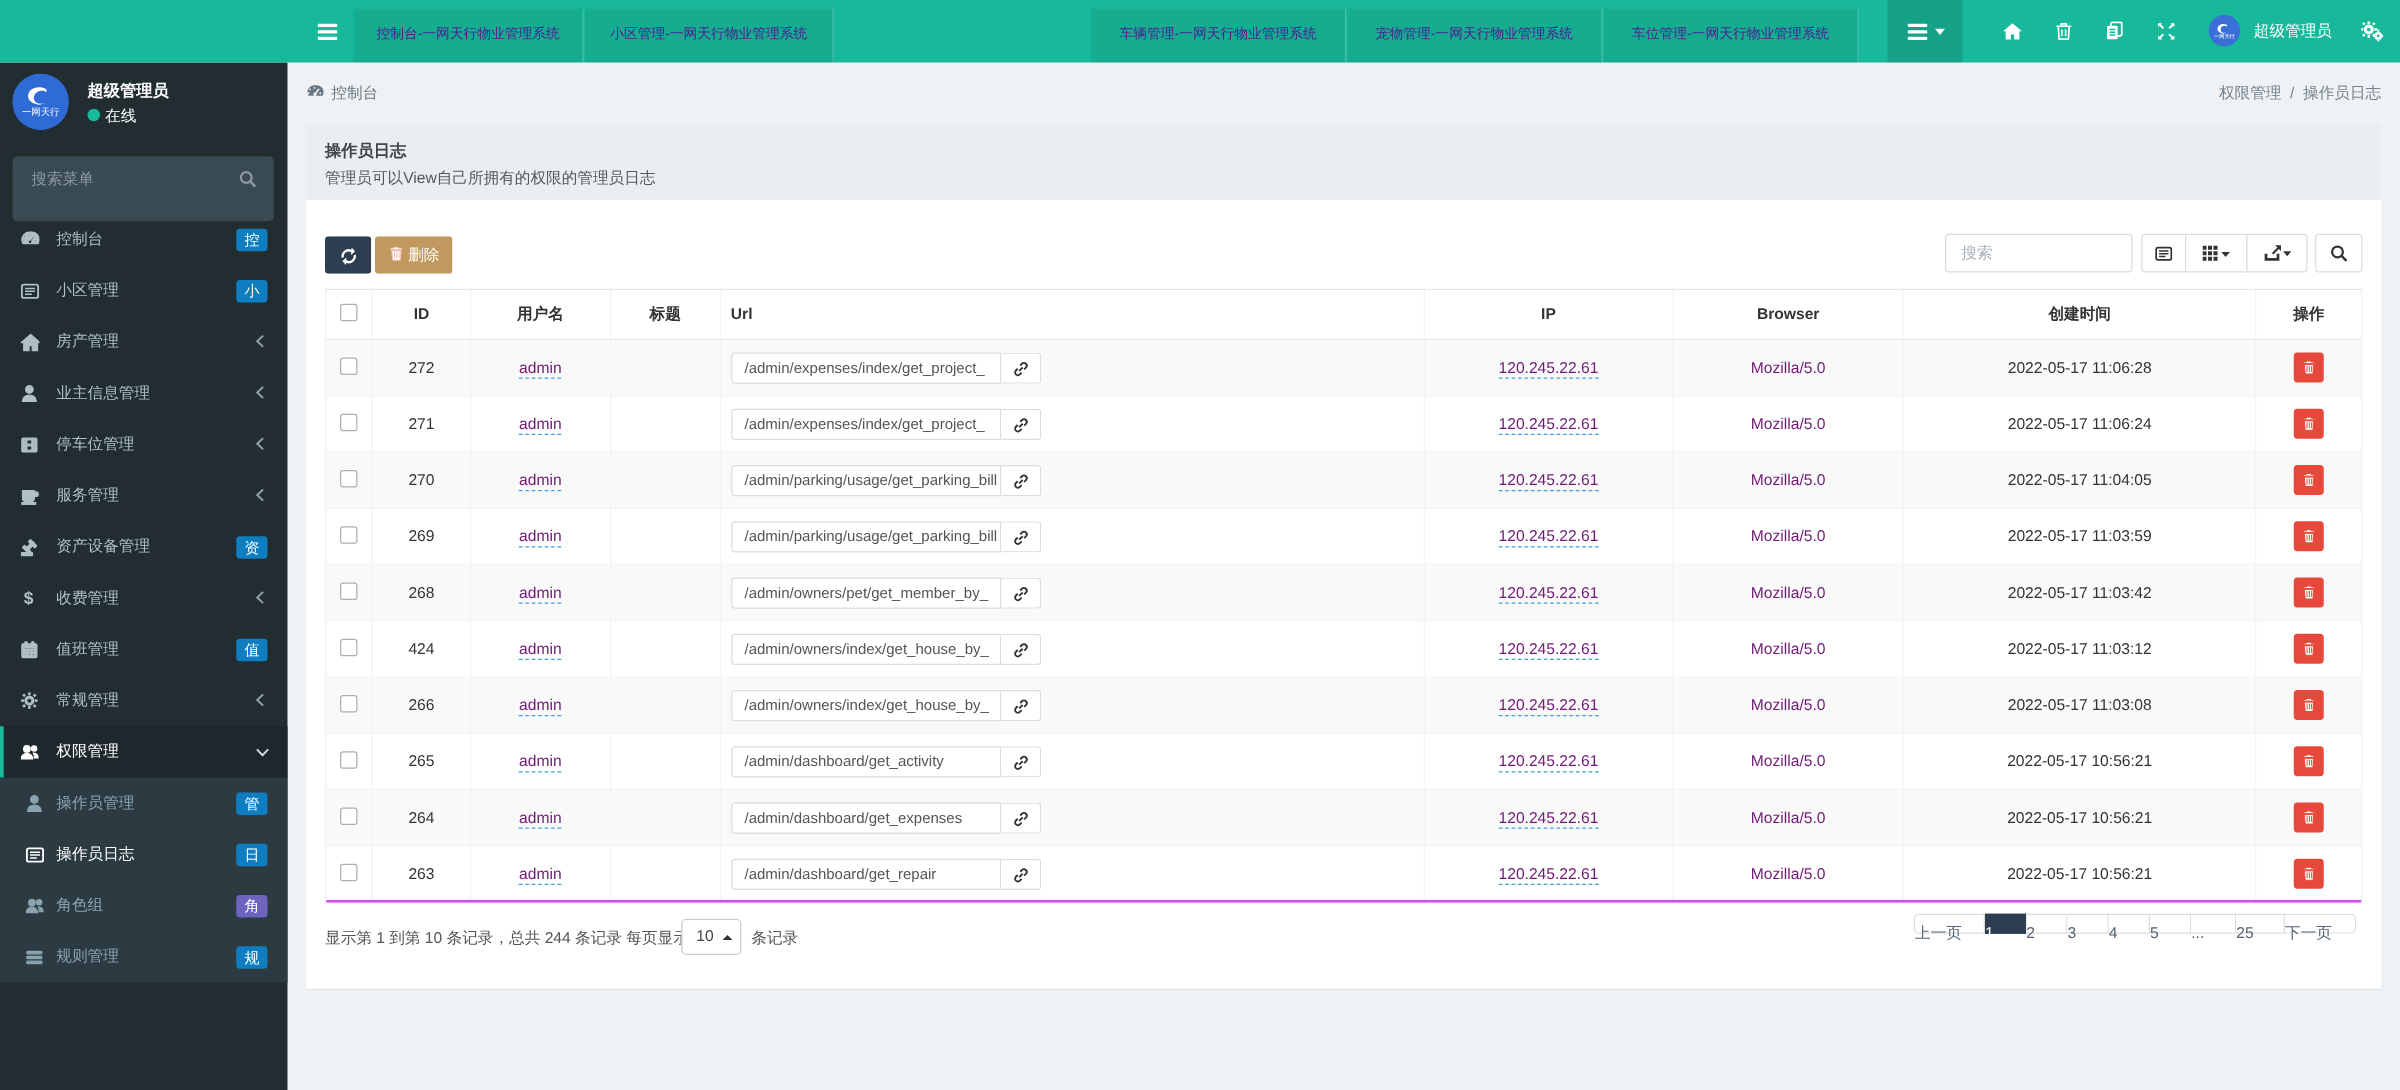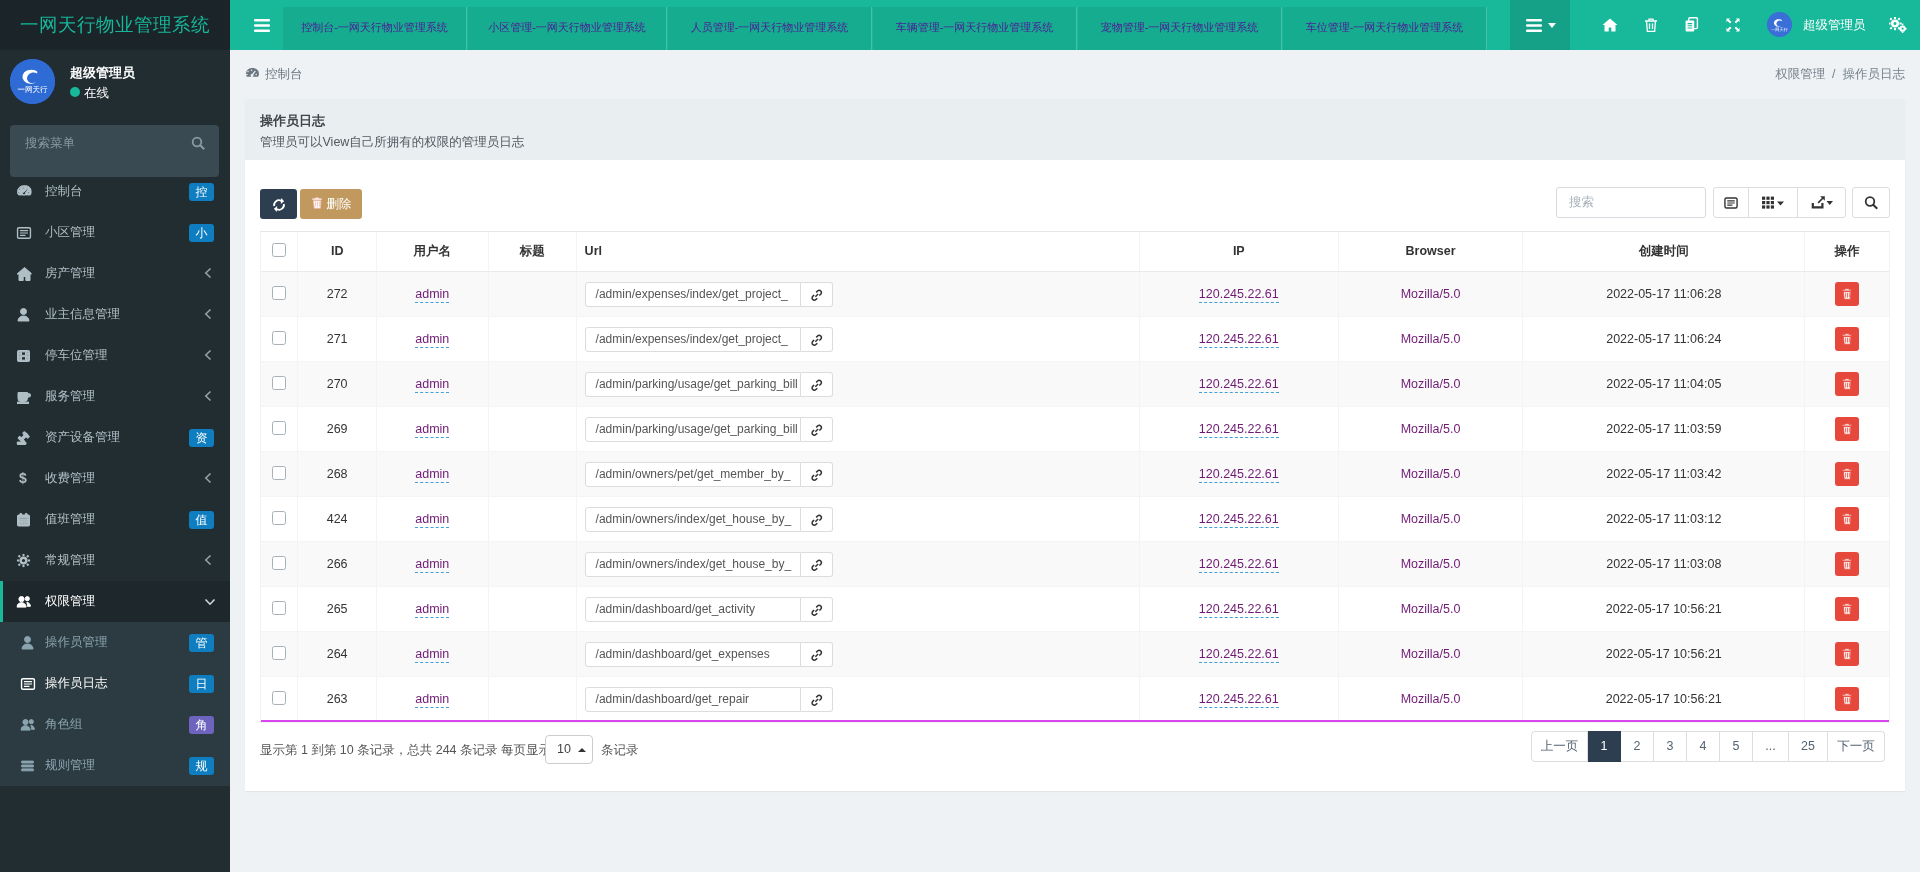--- a/index.html
+++ b/index.html
@@ -75,21 +75,21 @@
 .ig .lbtn{width:32px;height:25px;border:1px solid #d9dde0;border-left:none;border-radius:0 3px 3px 0;background:#fff;position:relative;}
 .ig .lbtn svg{position:absolute;left:50%;top:50%;transform:translate(-50%,-50%);}
 .delbtn{display:inline-block;width:24px;height:24px;margin-top:10px;border-radius:3px;background:#e6493c;position:relative;}
 .delbtn svg{position:absolute;left:50%;top:50%;transform:translate(-50%,-50%);}
 
 #foot{position:absolute;left:15px;top:625px;width:1630px;height:45px;font-size:12.5px;color:#555;}
 #footL{position:absolute;left:0;top:18px;}
 #psel{position:absolute;left:285px;top:11px;width:48px;height:29px;border:1px solid #ccc;border-radius:4px;background:#fff;text-align:center;line-height:27px;color:#444;}
 #psel .car{position:absolute;right:6px;top:12px;width:0;height:0;border-left:4px solid transparent;border-right:4px solid transparent;border-bottom:4px solid #333;}
 #pag{position:absolute;right:5px;top:7px;height:31px;display:flex;font-size:12.5px;}
-#pag .pg{height:31px;line-height:29px;border:1px solid #ddd;border-left:none;background:#fff;color:#546272;text-align:center;}
+#pag .pg{height:16px;line-height:29px;border:1px solid #ddd;border-left:none;background:#fff;color:#546272;text-align:left;}
 #pag .pg:first-child{border-left:1px solid #ddd;border-radius:4px 0 0 4px;}
 #pag .pg:last-child{border-radius:0 4px 4px 0;}
 #pag .pg.on{background:#2c3e50;border-color:#2c3e50;color:#fff;}
 </style>
 </head>
 <body>
 
 <svg width="0" height="0" style="position:absolute">
 <defs>
 <g id="i-burger">
@@ -216,27 +216,25 @@
         </g>
       </g>
 <g id="i-export">
         <rect x="1.5" y="9" width="11" height="4" rx="0.8"></rect>
         <path d="M4 5.5h2.5V1h3v4.5H12L8 9.5z" transform="rotate(180 8 5.2)"></path>
       </g>
 </defs>
 </svg>
 
 <div id="navbar">
-  <div id="logo">一网天行物业管理系统</div>
   <div id="burger"><svg width="16" height="15" style="margin-top:18px" fill="#fff">
         <use href="#i-burger"></use>
       </svg></div>
   <div class="tab" style="left:283px;width:184px;">控制台-一网天行物业管理系统</div>
   <div class="tab" style="left:468px;width:199px;">小区管理-一网天行物业管理系统</div>
-  <div class="tab" style="left:668px;width:204px;">人员管理-一网天行物业管理系统</div>
   <div class="tab" style="left:873px;width:204px;">车辆管理-一网天行物业管理系统</div>
   <div class="tab" style="left:1078px;width:204px;">宠物管理-一网天行物业管理系统</div>
   <div class="tab" style="left:1283px;width:204px;">车位管理-一网天行物业管理系统</div>
   <div id="navdrop">
     <svg width="16" height="15" style="position:absolute;left:16px;top:18px" fill="#fff">
         <use href="#i-burger"></use>
       </svg>
     <span style="position:absolute;left:38px;top:23px;width:0;height:0;border-left:4.5px solid transparent;border-right:4.5px solid transparent;border-top:5px solid #fff;"></span>
   </div>
   <div class="navico" style="left:1590px;">

